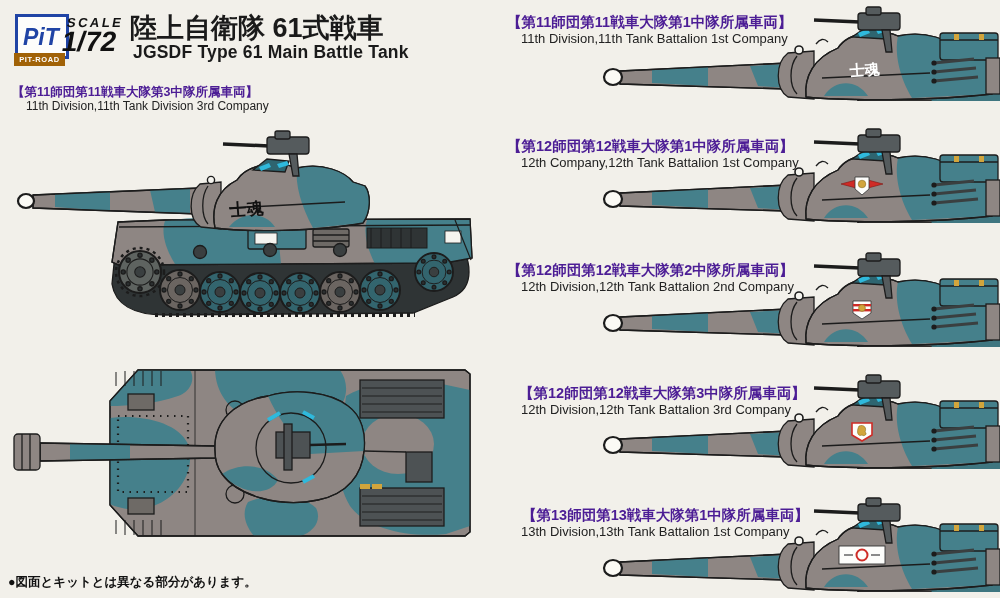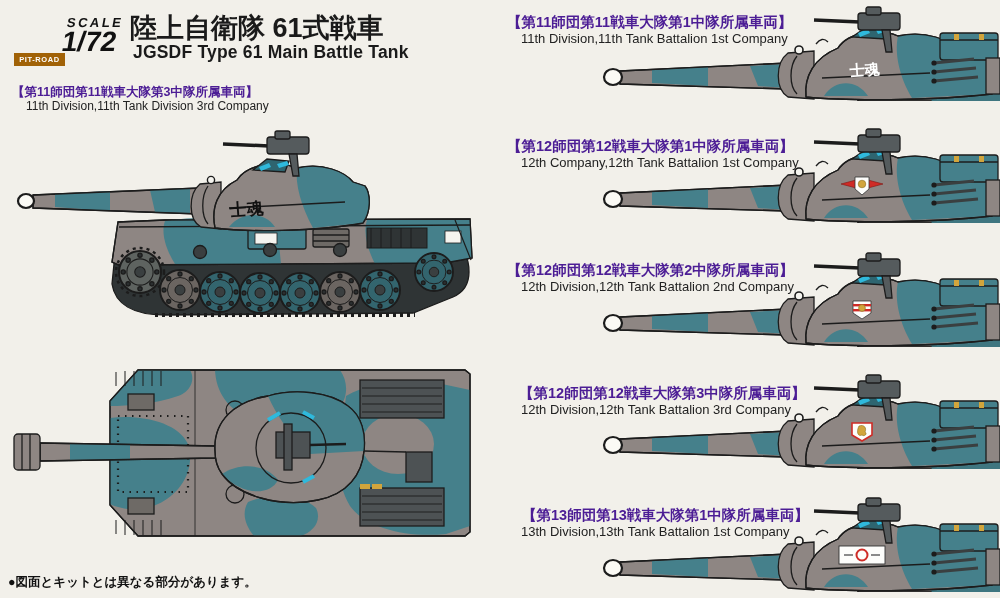--- a/index.html
+++ b/index.html
@@ -105,20 +105,25 @@
 
       <line x1="222" y1="72" x2="330" y2="67" stroke-width="1.6"></line>
       <circle cx="199" cy="44" r="4" fill="#f5f4ef" stroke-width="1.6"></circle>
       <path d="M216,38 q6,-8 12,-2" fill="none"></path>
     </g>
   </defs>
 </svg>
 
 <div class="sheet">
 
+  <div class="abs logo-box">
+    <svg viewBox="0 0 40 26" width="40" height="26">
+      <text x="1" y="21" font-size="23" font-weight="900" font-style="italic" fill="#2044a5" style="font-family:'Liberation Sans',sans-serif">PiT</text>
+    </svg>
+  </div>
   <div class="abs logo-banner">PIT-ROAD</div>
   <div class="abs scale-word">SCALE</div>
   <div class="abs scale-value">1/72</div>
   <div class="abs title-jp">陸上自衛隊 61式戦車</div>
   <div class="abs title-en">JGSDF Type 61 Main Battle Tank</div>
 
   <div class="abs cap-jp" style="left:12px;top:84px;">【第11師団第11戦車大隊第3中隊所属車両】</div>
   <div class="abs cap-en" style="left:26px;top:99px;">11th Division,11th Tank Division 3rd Company</div>
 
   <svg class="abs" style="left:15px;top:128px;" width="460" height="207" viewBox="0 0 460 207">

